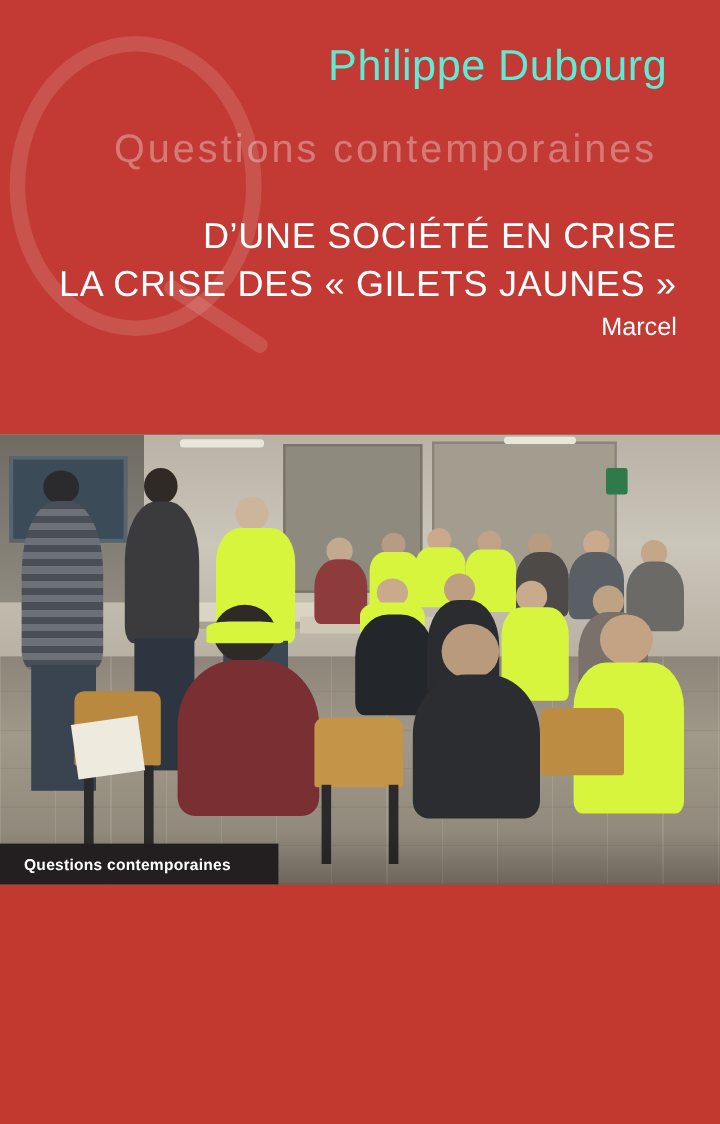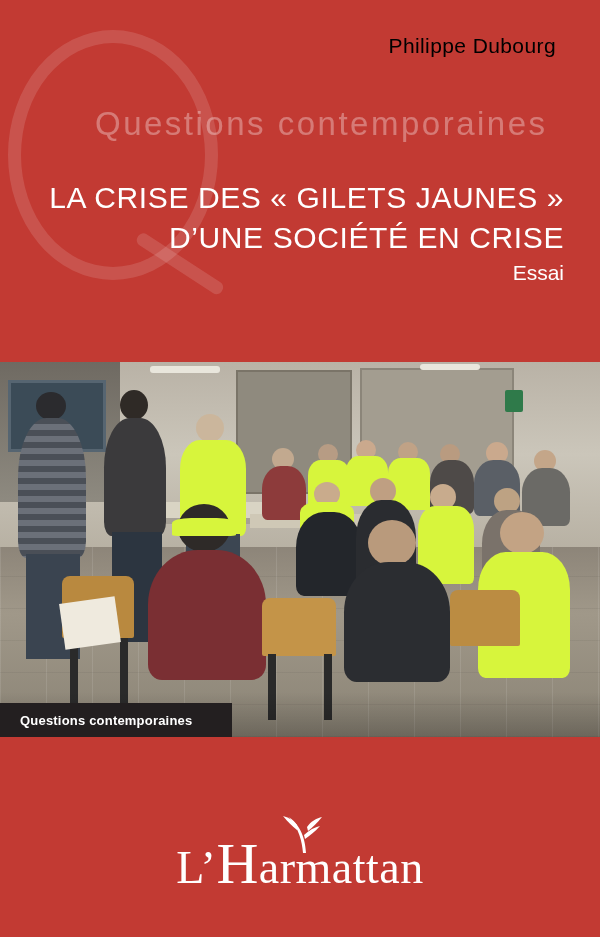--- a/index.html
+++ b/index.html
@@ -48,22 +48,22 @@
     background: rgba(255,255,255,0.13);
     transform: rotate(33deg);
     transform-origin: left center;
     border-radius: 6px;
   }
 
   .author {
     position: absolute;
     right: 44px;
     top: 34px;
-    color: #000000;
-    font-size: 21px;
+    color: #5eead4;
+    font-size: 36px;
     letter-spacing: 0.4px;
     text-align: right;
     white-space: nowrap;
   }
 
   .collection-ghost {
     position: absolute;
     left: 95px;
     top: 105px;
     color: rgba(255,255,255,0.33);
@@ -235,25 +235,25 @@
 
   <div class="top-panel">
     <div class="q-mark"></div>
     <div class="q-tail"></div>
 
     <div class="author">Philippe Dubourg</div>
 
     <div class="collection-ghost">Questions  contemporaines</div>
 
     <div class="title-block">
+      <div class="title-line">D’UNE SOCIÉTÉ EN CRISE</div>
       <div class="title-line">LA CRISE DES « GILETS JAUNES »</div>
-      <div class="title-line">D’UNE SOCIÉTÉ EN CRISE</div>
     </div>
 
-    <div class="subtitle">Essai</div>
+    <div class="subtitle">Marcel</div>
   </div>
 
   <div class="photo" title="">
     <div class="ph wall"></div>
     <div class="ph wall-dark-left"></div>
     <div class="ph window"></div>
     <div class="ph door"></div>
     <div class="ph door2"></div>
     <div class="ph exit-sign"></div>
     <div class="ph ceiling-light" style="left:150px;top:4px;width:70px;height:7px;"></div>
@@ -333,27 +333,14 @@
 
     <div class="ph" style="left:62px;top:238px;width:56px;height:46px;background:#efeade;transform:rotate(-8deg);"></div>
 
     <div class="ph shadowbar"></div>
   </div>
 
   <div class="collection-tag">
     <span>Questions contemporaines</span>
   </div>
 
-  <div class="bottom-panel">
-    <svg class="wheat" viewBox="0 0 40 38" aria-hidden="true">
-      <g fill="#ffffff">
-        <path d="M20 38 C19 26 16 14 6 2 C14 8 22 18 23 38 Z"></path>
-        <path d="M24 12 C28 6 34 3 39 2 C34 8 30 12 25 16 Z"></path>
-        <path d="M21 20 C26 15 32 12 37 11 C32 17 27 20 22 24 Z"></path>
-        <path d="M14 10 C10 5 5 2 0 1 C5 7 9 11 14 15 Z"></path>
-      </g>
-    </svg>
-    <div class="publisher">
-      <span>L’</span><span class="big">H</span><span>armattan</span>
-    </div>
-  </div>
 
 </div>
 
 </body></html>

